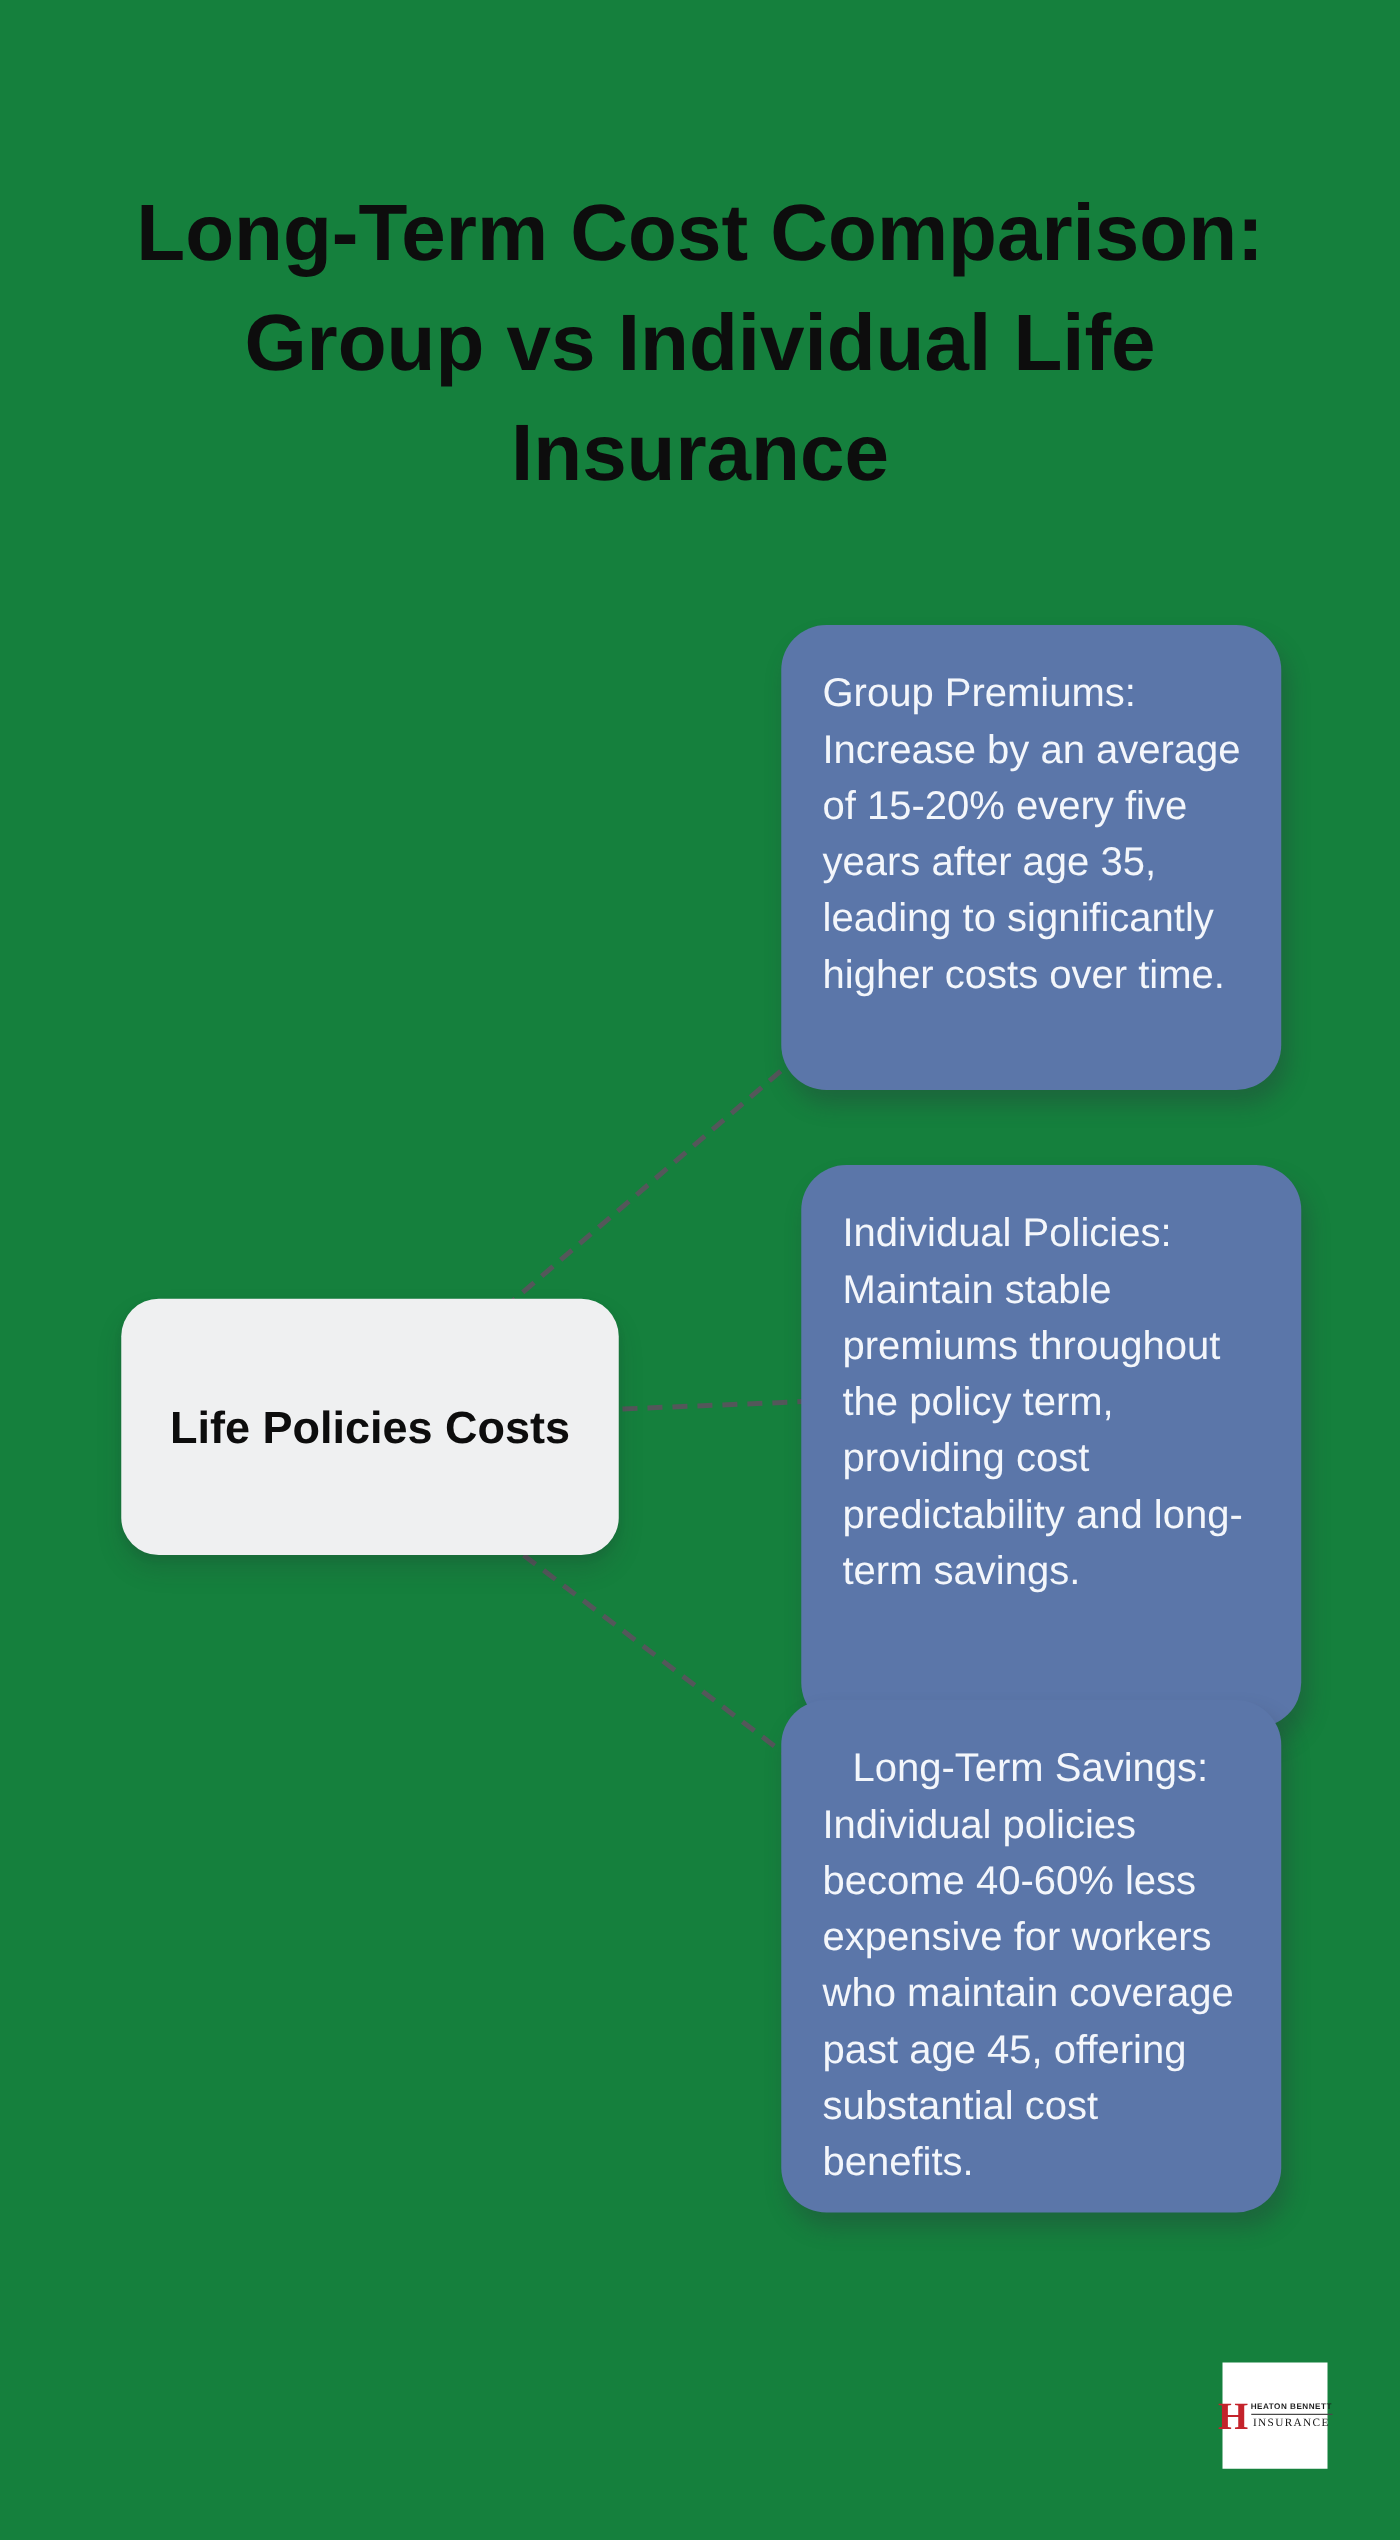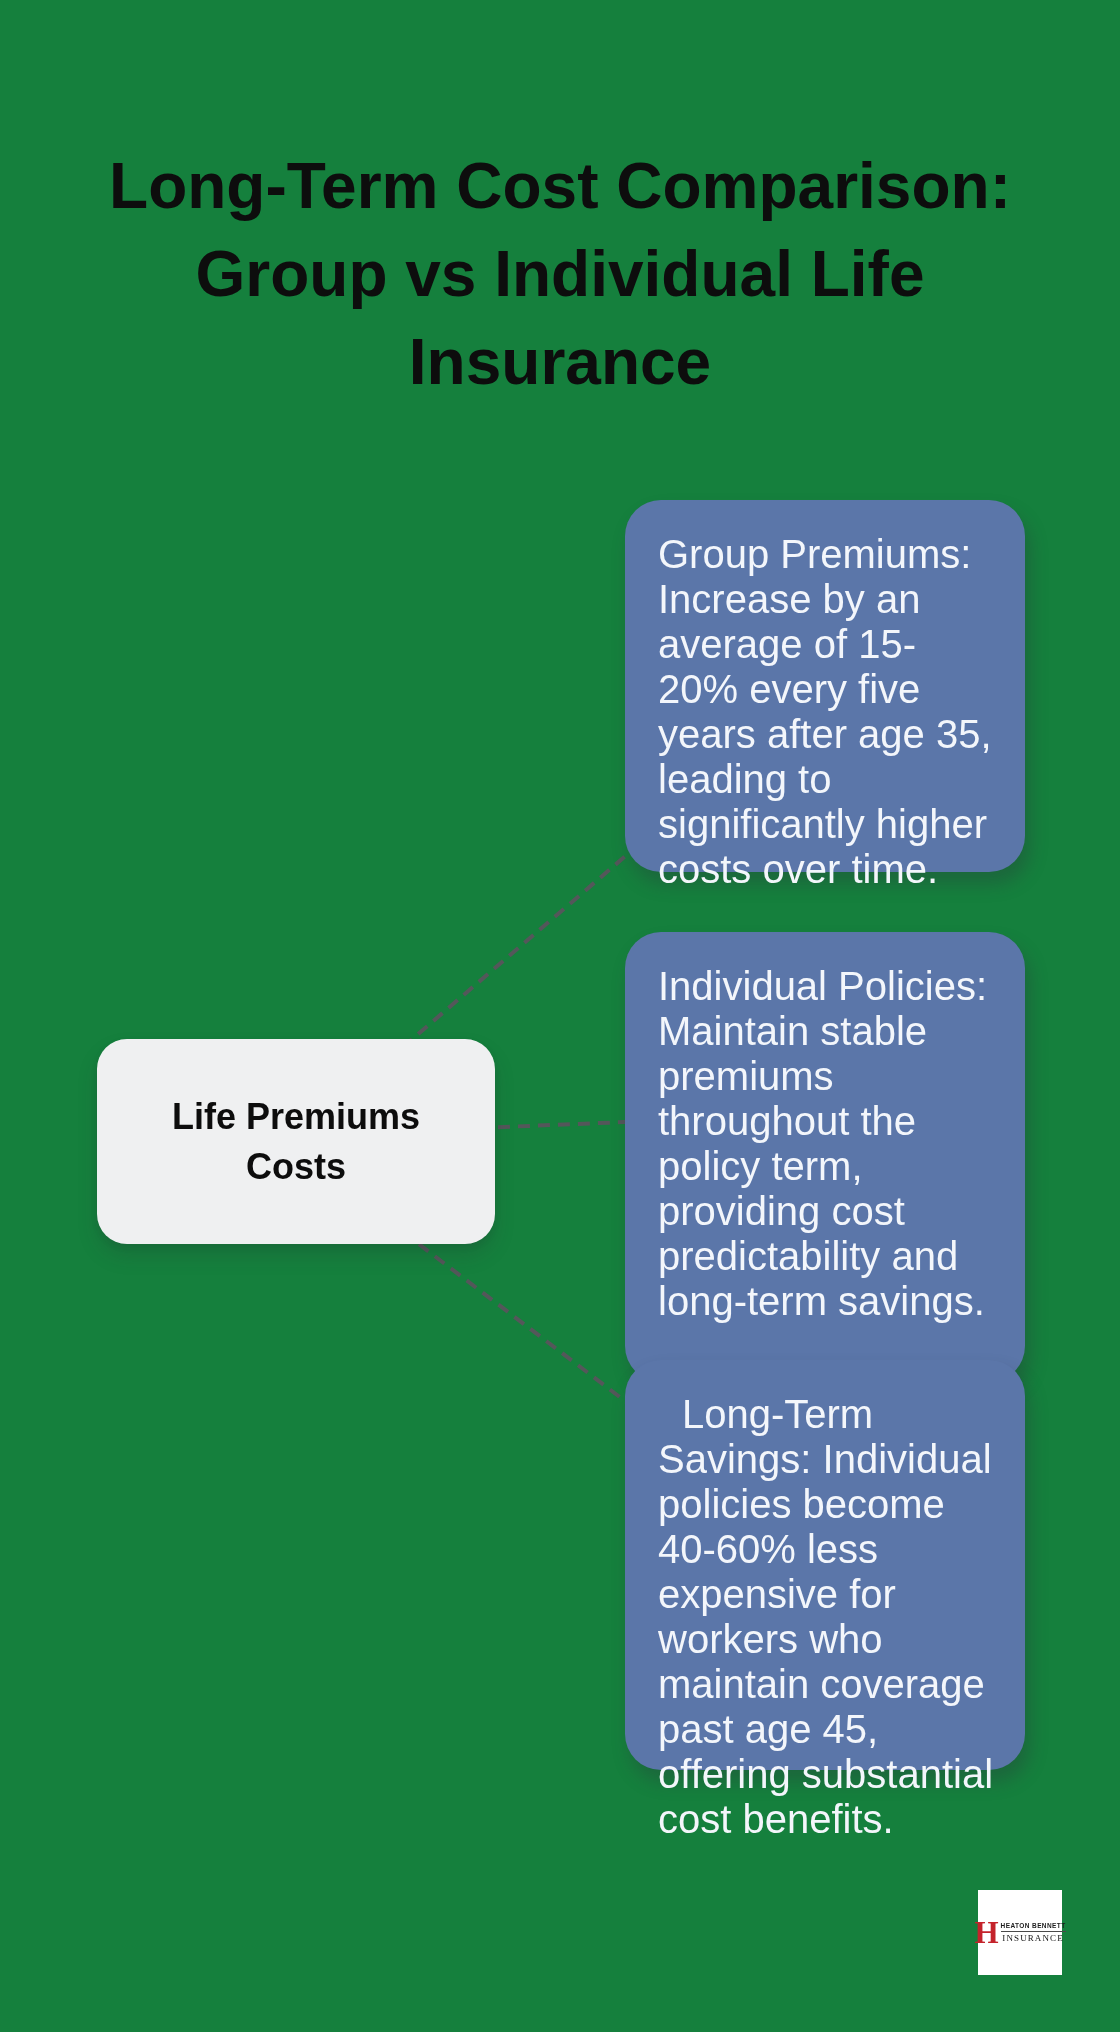--- a/index.html
+++ b/index.html
@@ -56,26 +56,26 @@
   }
   .card {
     position: absolute;
     left: 625px;
     width: 400px;
     box-sizing: border-box;
     background: #5b76a9;
     border-radius: 36px;
     box-shadow: 5px 12px 18px rgba(45,50,58,0.32);
     color: #f3f6fb;
-    font-size: 40px;
+    font-size: 32px;
     line-height: 45px;
     padding: 32px 30px 24px 33px;
   }
   .card-1 { top: 500px;  height: 372px; }
-  .card-2 { top: 932px;  height: 450px; }
+  .card-2 { top: 932px;  height: 450px; margin-left: 16px; }
   .card-3 { top: 1360px; height: 410px; }
   .brand-logo {
     position: absolute;
     left: 978px;
     top: 1890px;
     width: 84px;
     height: 85px;
     background: #ffffff;
     display: flex;
     align-items: center;
@@ -119,21 +119,21 @@
 
   <svg class="connectors" viewBox="0 0 1120 2032" width="1120" height="2032" aria-hidden="true">
     <line x1="403" y1="1047" x2="650" y2="835" stroke-width="4" stroke-dasharray="12 8" stroke="#54575a"></line>
     <line x1="478" y1="1128" x2="650" y2="1121" stroke-width="4" stroke-dasharray="12 8" stroke="#54575a"></line>
     <line x1="403" y1="1232" x2="650" y2="1420" stroke-width="4" stroke-dasharray="12 8" stroke="#54575a"></line>
   </svg>
 
   <h1 class="page-title" style="color: rgb(13, 13, 13);">Long-Term Cost Comparison: Group vs Individual Life Insurance</h1>
 
   <div class="center-node" style="background: rgb(239, 240, 241);">
-    <div class="center-node-label">Life Premiums Costs</div>
+    <div class="center-node-label">Life Policies Costs</div>
   </div>
 
   <div class="card card-1" style="background: rgb(91, 118, 169);">
     <span class="card-text" style="color: rgb(243, 246, 251);">Group Premiums: Increase by an average of 15-20% every five years after age 35, leading to significantly higher costs over time.</span>
   </div>
 
   <div class="card card-2" style="background: rgb(91, 118, 169);">
     <span class="card-text" style="color: rgb(243, 246, 251);">Individual Policies: Maintain stable premiums throughout the policy term, providing cost predictability and long-term savings.</span>
   </div>
 

